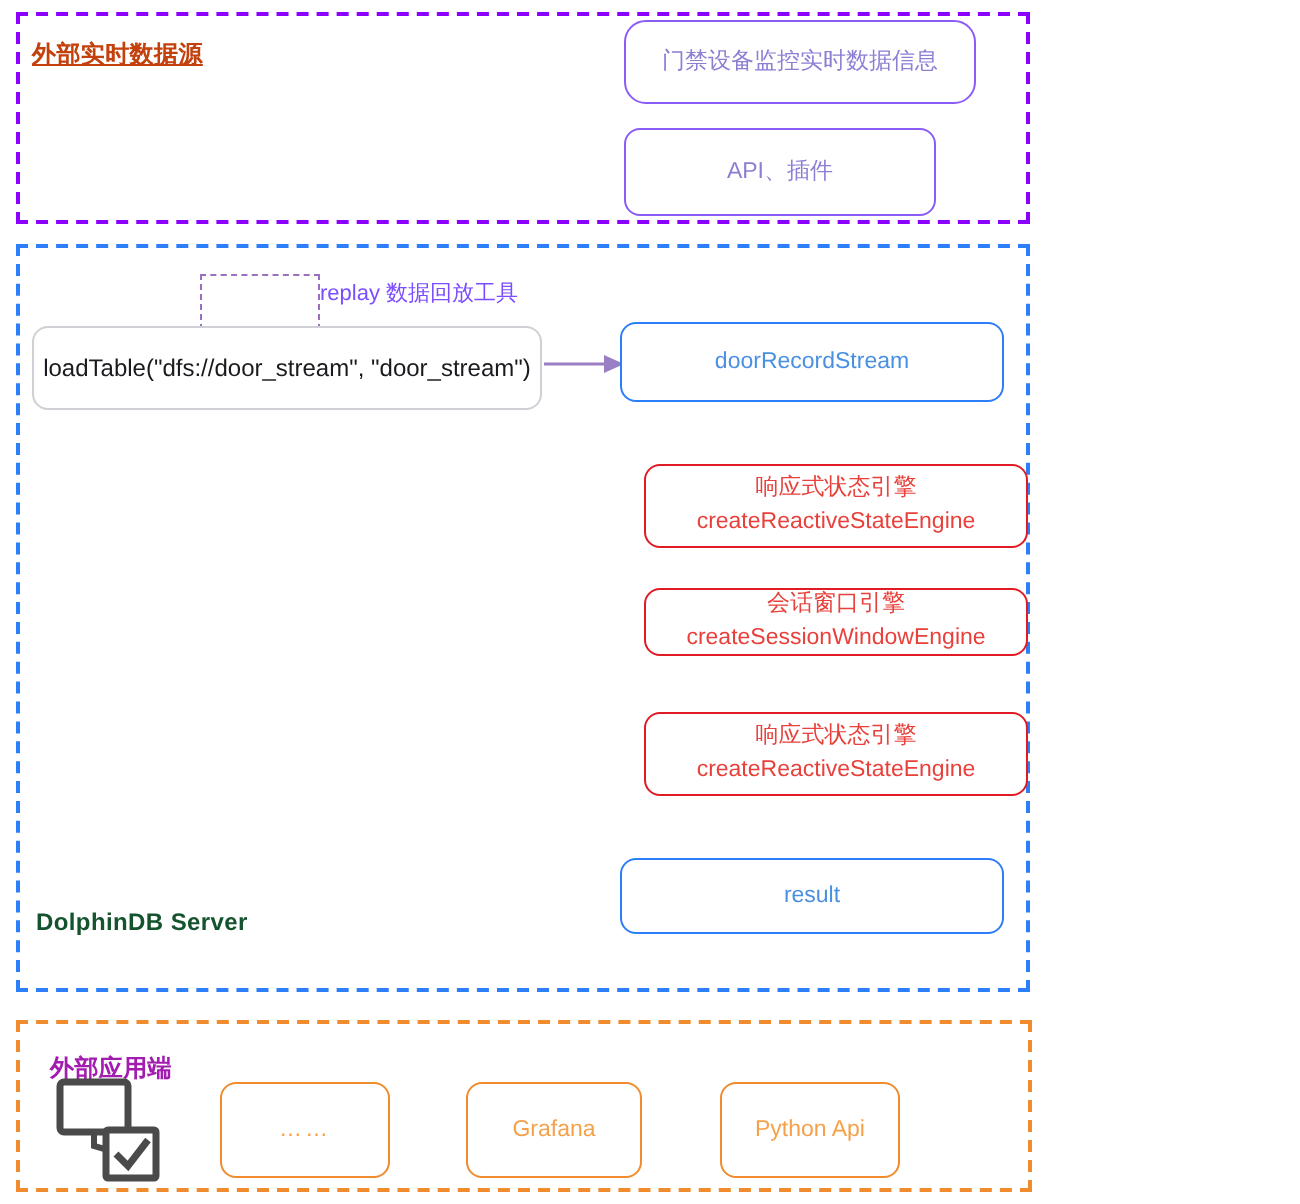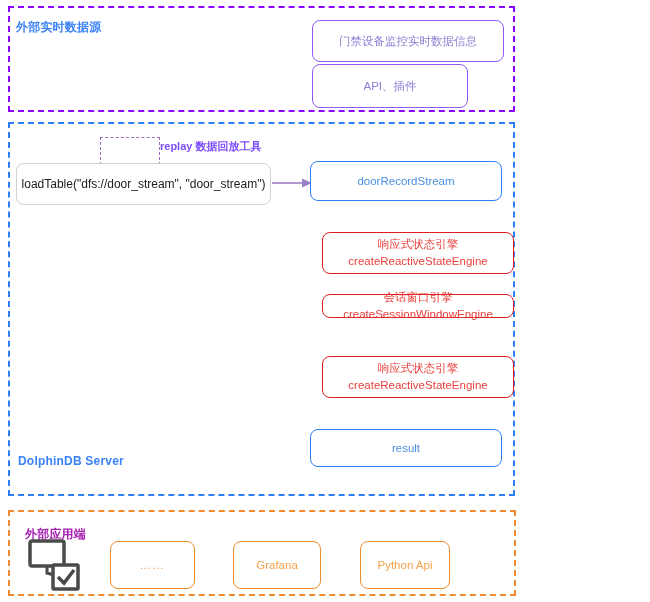--- a/index.html
+++ b/index.html
@@ -50,26 +50,27 @@
   .sec-label {
     position: absolute;
     font-weight: bold;
     font-size: 12px;
     white-space: nowrap;
     letter-spacing: 0.2px;
   }
   .label-source {
     left: 16px;
     top: 19px;
-    color: #3b82f6;
+    color: #c2410c;
+    text-decoration: underline;
   }
   .label-server {
     left: 18px;
     top: 454px;
-    color: #3b82f6;
+    color: #14532d;
   }
   .label-apps {
     left: 25px;
     top: 526px;
     color: #a21caf;
   }
 
   
   .node {
     position: absolute;
@@ -99,23 +100,24 @@
     margin-left: 12px;
   }
   .node-orange {
     border: 1.5px solid #f08c2e;
     color: #f5a14a;
   }
 
   
   .box-access {
     left: 312px;
-    top: 20px;
-    width: 192px;
+    top: 10px;
+    width: 176px;
     height: 42px;
+    border-radius: 11px;
   }
   .box-api {
     left: 312px;
     top: 64px;
     width: 156px;
     height: 44px;
   }
 
   
   .box-loadtable {
@@ -143,21 +145,21 @@
     height: 33px;
     box-sizing: border-box;
     border: 1px dashed #9a6fbf;
     background: transparent;
   }
   .replay-label {
     position: absolute;
     left: 160px;
     top: 139px;
     font-size: 11px;
-    font-weight: bold;
+    font-weight: normal;
     color: #7b4dff;
     white-space: nowrap;
   }
   .arrow-wrap {
     position: absolute;
     left: 272px;
     top: 175px;
     width: 40px;
     height: 12px;
   }
@@ -172,21 +174,21 @@
   .box-engine1 {
     left: 310px;
     top: 232px;
     width: 192px;
     height: 42px;
   }
   .box-engine2 {
     left: 310px;
     top: 294px;
     width: 192px;
-    height: 24px;
+    height: 34px;
   }
   .box-engine3 {
     left: 310px;
     top: 356px;
     width: 192px;
     height: 42px;
   }
   .box-result {
     left: 310px;
     top: 429px;

